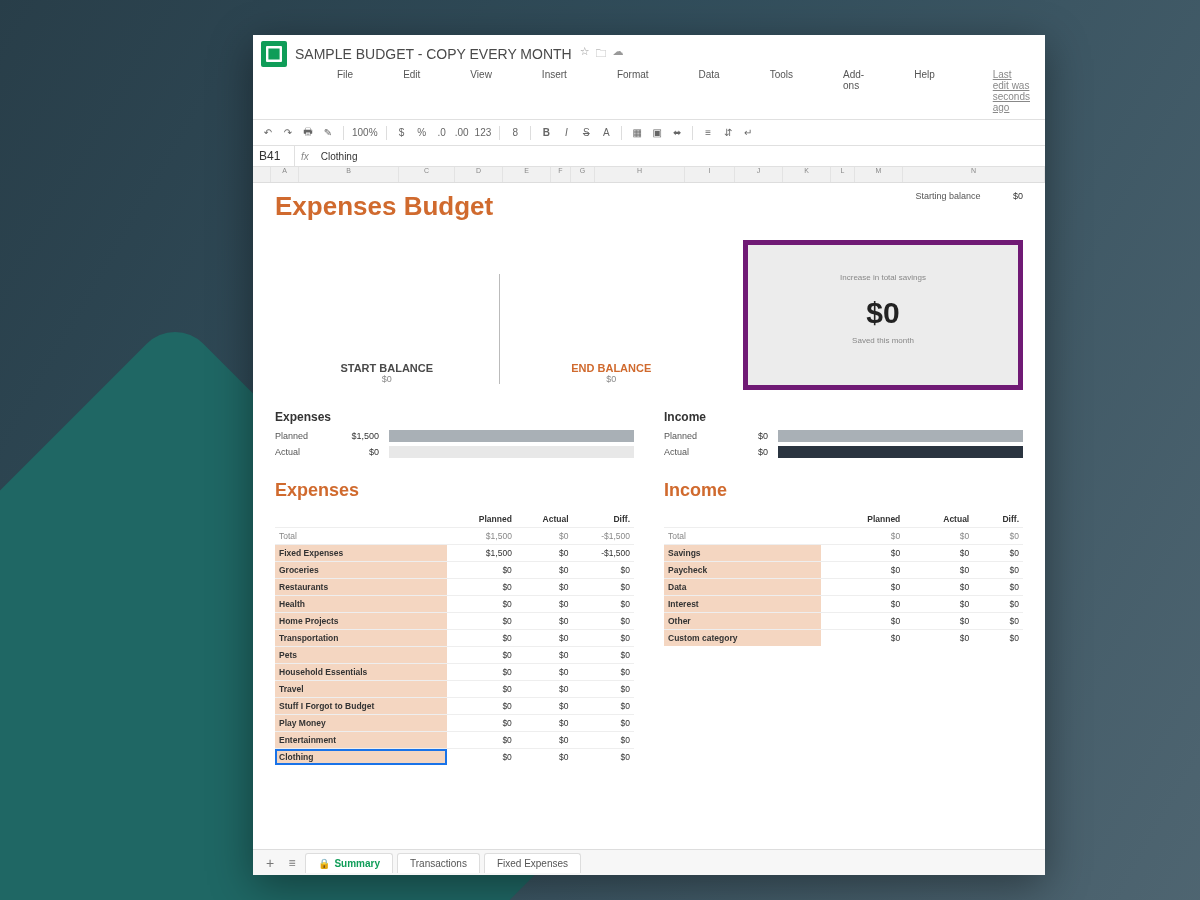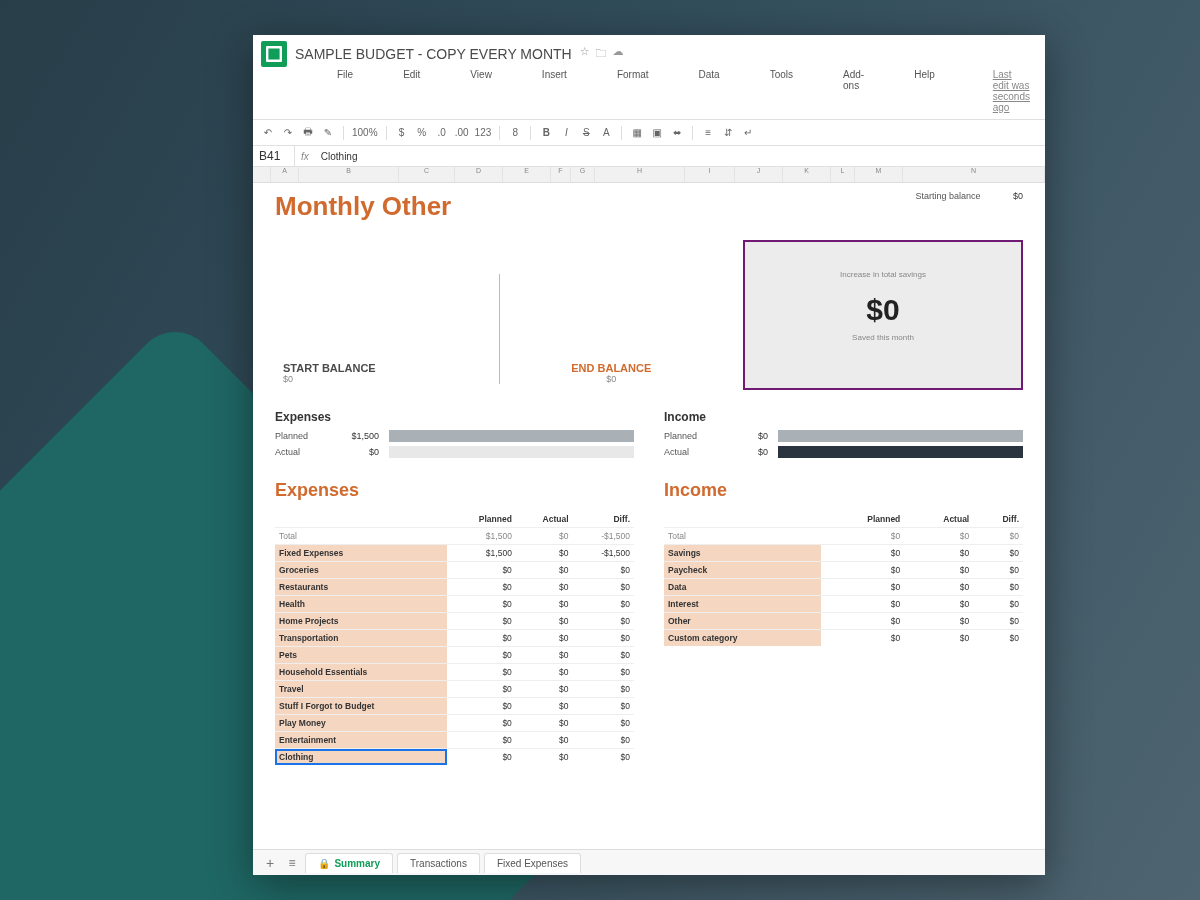--- a/index.html
+++ b/index.html
@@ -58,27 +58,27 @@
   
   .title-row{display:flex;justify-content:space-between;align-items:flex-start;margin-bottom:8px;}
   .mb-title{color:#d06a2e;font-size:26px;font-weight:700;}
   .sb-wrap{font-size:9px;text-align:right;}
   .sb-wrap .lbl{color:#555;font-weight:400;margin-right:30px;}
   .sb-wrap .val{color:#333;}
   
   .mid{display:flex;gap:20px;margin:18px 0 20px;}
   .balances{flex:1;display:flex;align-items:flex-end;justify-content:center;gap:0;
     min-height:150px;}
-  .bal-col{flex:1;text-align:left;padding:6px 8px;}
+  .bal-col{flex:1;text-align:center;padding:6px 8px;}
   .bal-col.right{text-align:center;}
   .bal-col .lbl{font-size:11px;font-weight:700;color:#4a4a4a;}
   .bal-col .lbl.end{color:#d06a2e;}
   .bal-col .v{font-size:9px;color:#888;}
   .bal-div{width:1px;background:#bbb;height:110px;align-self:flex-end;margin-bottom:6px;}
-  .savings{width:280px;background:#ececec;border:2px solid #701a75;padding:28px 10px;text-align:center;}
+  .savings{width:280px;background:#ececec;border:5px solid #701a75;padding:28px 10px;text-align:center;}
   .savings .top{font-size:8px;color:#888;margin-bottom:14px;}
   .savings .big{font-size:30px;font-weight:700;color:#222;}
   .savings .bot{font-size:8px;color:#888;margin-top:6px;}
   
   .bars{display:flex;gap:30px;margin-bottom:18px;}
   .bars .half{flex:1;}
   .bars h4{font-size:12px;font-weight:700;color:#333;margin-bottom:6px;}
   .brow{display:flex;align-items:center;gap:10px;font-size:9px;margin-bottom:4px;}
   .brow .l{width:48px;color:#555;}
   .brow .n{width:46px;text-align:right;}
@@ -191,21 +191,21 @@
         <div style="width:48px">J</div>
         <div style="width:48px">K</div>
         <div style="width:24px">L</div>
         <div style="width:48px">M</div>
         <div style="flex:1">N</div>
       </div>
 
       <div class="content">
 
         <div class="title-row">
-          <div class="mb-title">Monthly Other</div>
+          <div class="mb-title">Expenses Budget</div>
           <div class="sb-wrap">
             <span class="lbl">Starting balance</span>
             <span class="val">$0</span>
           </div>
         </div>
 
         <div class="mid">
           <div class="balances">
             <div class="bal-col">
               <div class="lbl">START BALANCE</div>

